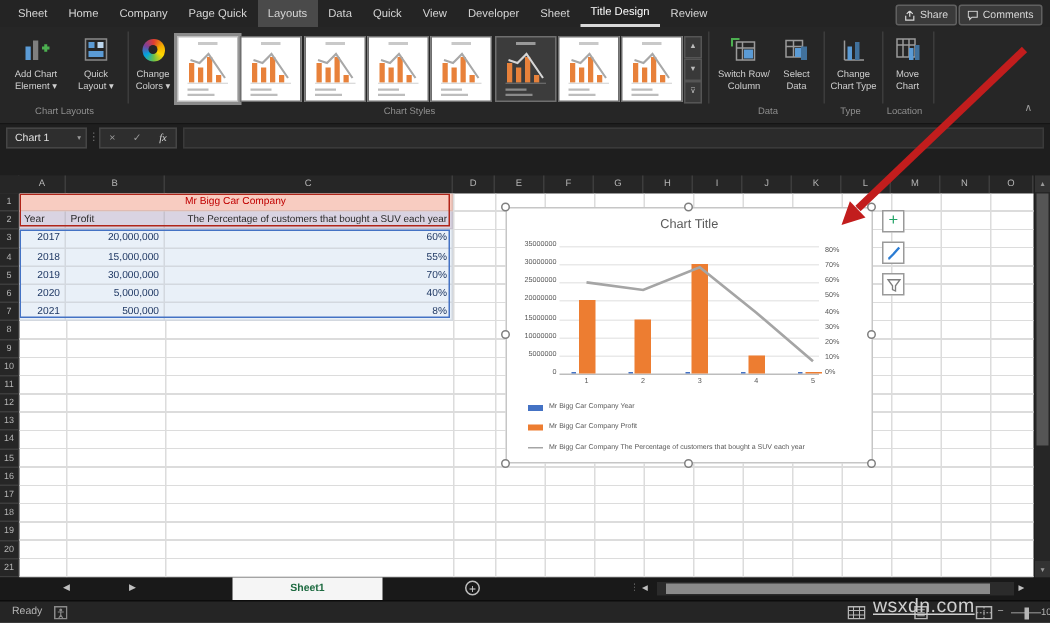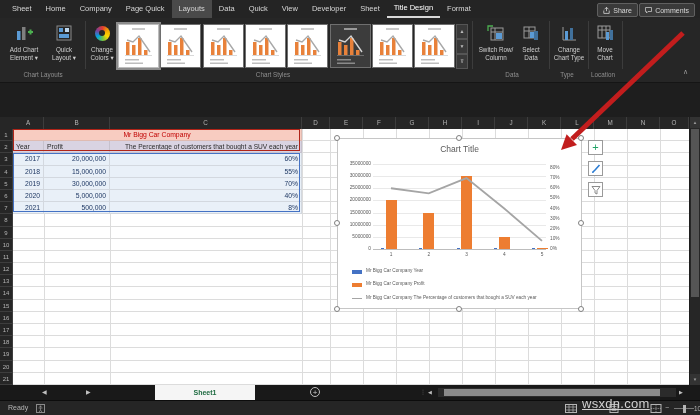--- a/index.html
+++ b/index.html
@@ -79,21 +79,21 @@
       <div class="rtab">Home</div>
       <div class="rtab">Company</div>
       <div class="rtab">Page Quick</div>
       <div class="rtab hl">Layouts</div>
       <div class="rtab">Data</div>
       <div class="rtab">Quick</div>
       <div class="rtab">View</div>
       <div class="rtab">Developer</div>
       <div class="rtab">Sheet</div>
       <div class="rtab active">Title Design</div>
-      <div class="rtab">Format</div>
+      <div class="rtab">Review</div>
     </div>
   <div class="pillbtn" style="right:62px;">
     <span>
         <svg width="7" height="7" viewBox="0 0 7 7">
           <path d="M3.5 0.3 L5.5 2.3 M3.5 0.3 L1.5 2.3 M3.5 0.3 L3.5 4.2 M0.8 3.5 V6.4 H6.2 V3.5" stroke="#d8d8d8" stroke-width="0.8" fill="none"></path>
         </svg>
       </span>
     <span>Share</span>
   </div>
   <div class="pillbtn" style="right:5px;">
@@ -335,20 +335,33 @@
           <polyline points="8,15 14,17 20,11 31,27" fill="none" stroke="#a8a8a8" stroke-width="1.4"></polyline>
           <line x1="6" y1="30.5" x2="33" y2="30.5" stroke="#cfcfcf" stroke-width="0.8"></line>
           <g fill="#bdbdbd">
             <rect x="6" y="34" width="14" height="1.5"></rect>
             <rect x="6" y="37.5" width="18" height="1.5"></rect>
           </g>
         </svg>
       </div>
     </div>
 
+  <div id="fbar">
+    <div id="namebox">
+      <span>Chart 1</span>
+      <span class="caret">▾</span>
+    </div>
+    <div class="grip">⋮</div>
+    <div id="fxgroup">
+      <span>×</span>
+      <span>✓</span>
+      <span class="fx">fx</span>
+    </div>
+    <div id="finput"></div>
+  </div>
 
   <div id="corner"></div>
   <div id="colheads">
       <div class="colhead" style="left: 13px; width: 31px;">A</div>
       <div class="colhead" style="left: 44px; width: 66px;">B</div>
       <div class="colhead" style="left: 110px; width: 192px;">C</div>
       <div class="colhead" style="left: 302px; width: 28px;">D</div>
       <div class="colhead" style="left: 330px; width: 33px;">E</div>
       <div class="colhead" style="left: 363px; width: 33px;">F</div>
       <div class="colhead" style="left: 396px; width: 33px;">G</div>

